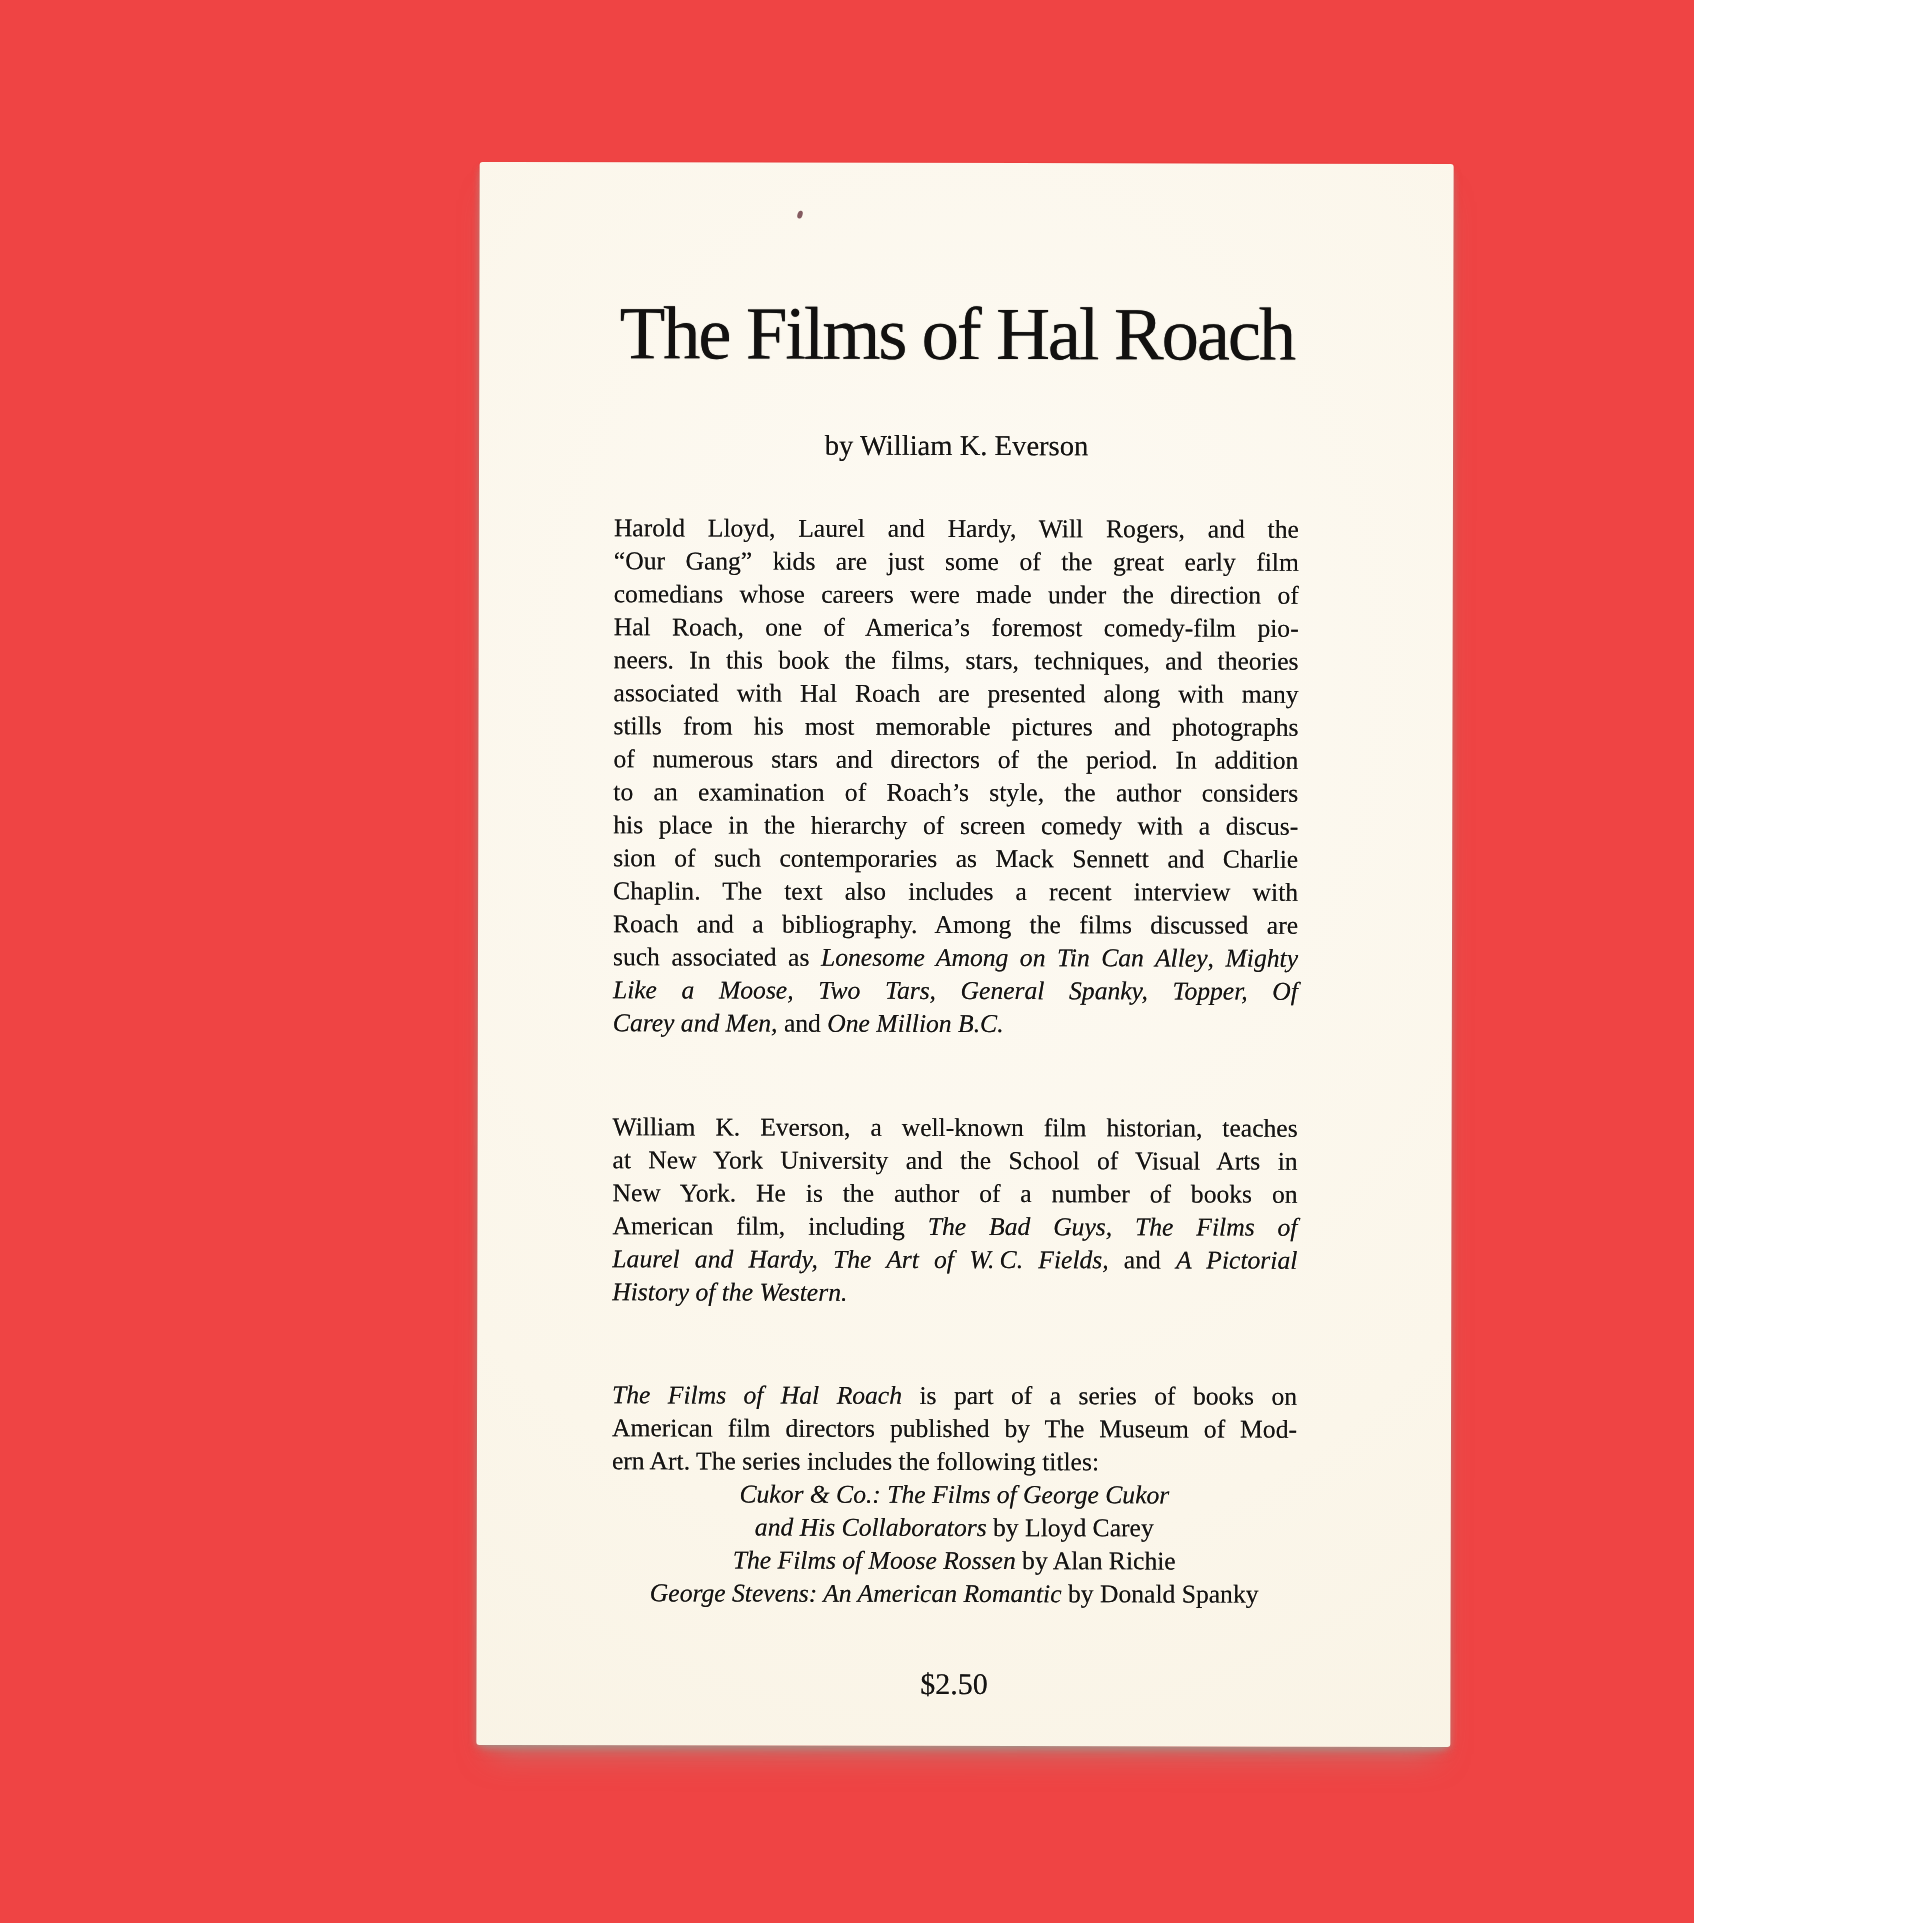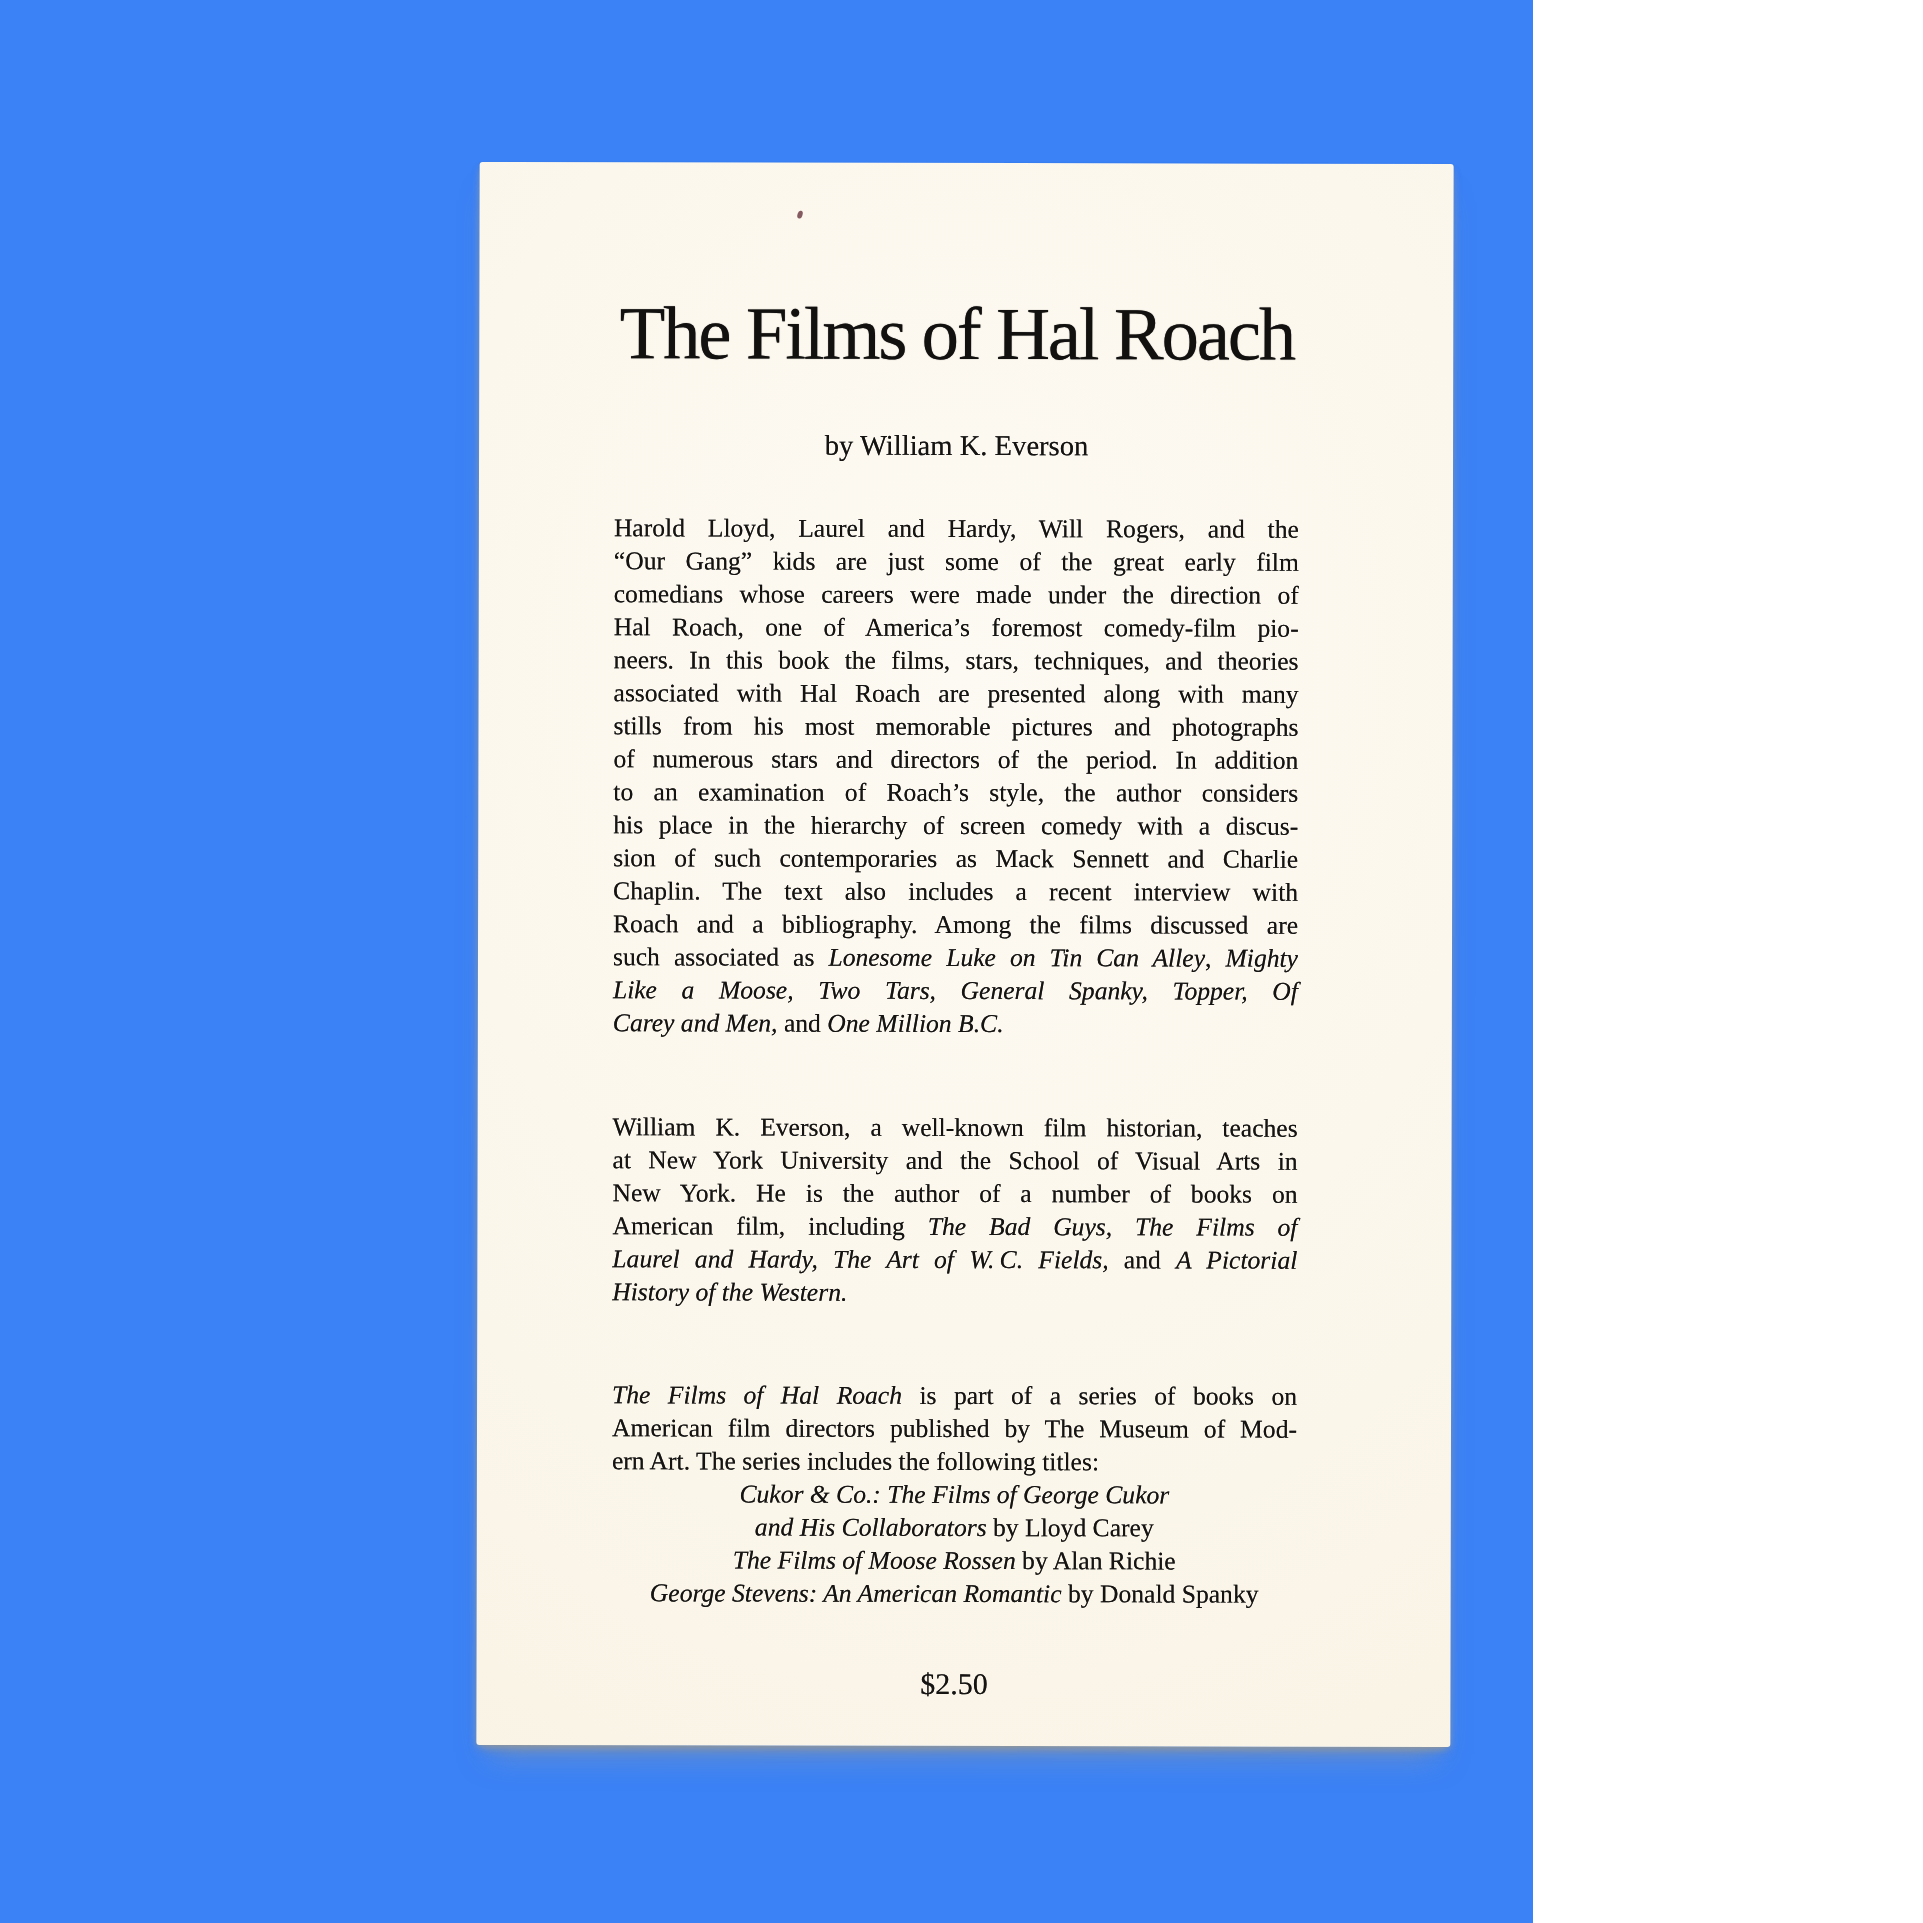--- a/index.html
+++ b/index.html
@@ -6,23 +6,23 @@
     margin: 0;
     padding: 0;
     width: 1924px;
     height: 1924px;
     background: #ffffff;
     overflow: hidden;
     font-family: "Liberation Serif", serif;
   }
   .scan-wrap {
     position: relative;
-    width: 1533px;
+    width: 1694px;
     height: 1924px;
-    background: #3b82f6;
+    background: #ef4444;
   }
   .page {
     position: absolute;
     left: 478px;
     top: 163px;
     width: 974px;
     height: 1583px;
     background:
       radial-gradient(ellipse 120% 90% at 50% 32%, #fdfaf3 0%, #fbf6ea 62%, #f8f2e3 100%);
     border-radius: 3px;
@@ -115,21 +115,21 @@
         <div class="line just"><span>Hal Roach, one of America’s foremost comedy-film pio-</span></div>
         <div class="line just"><span>neers. In this book the films, stars, techniques, and theories</span></div>
         <div class="line just"><span>associated with Hal Roach are presented along with many</span></div>
         <div class="line just"><span>stills from his most memorable pictures and photographs</span></div>
         <div class="line just"><span>of numerous stars and directors of the period. In addition</span></div>
         <div class="line just"><span>to an examination of Roach’s style, the author considers</span></div>
         <div class="line just"><span>his place in the hierarchy of screen comedy with a discus-</span></div>
         <div class="line just"><span>sion of such contemporaries as Mack Sennett and Charlie</span></div>
         <div class="line just"><span>Chaplin. The text also includes a recent interview with</span></div>
         <div class="line just"><span>Roach and a bibliography. Among the films discussed are</span></div>
-        <div class="line just"><span>such associated as </span><span class="it">Lonesome Luke on Tin Can Alley</span><span>, </span><span class="it">Mighty</span></div>
+        <div class="line just"><span>such associated as </span><span class="it">Lonesome Among on Tin Can Alley</span><span>, </span><span class="it">Mighty</span></div>
         <div class="line just"><span class="it">Like a Moose, Two Tars, General Spanky, Topper, Of</span></div>
         <div class="line last"><span class="it">Carey and Men,</span><span> and </span><span class="it">One Million B.C.</span></div>
       </div>
     <div class="para p2">
         <div class="line just"><span>William K. Everson, a well-known film historian, teaches</span></div>
         <div class="line just"><span>at New York University and the School of Visual Arts in</span></div>
         <div class="line just"><span>New York. He is the author of a number of books on</span></div>
         <div class="line just"><span>American film, including </span><span class="it">The Bad Guys, The Films of</span></div>
         <div class="line just"><span class="it">Laurel and Hardy, The Art of W. C. Fields,</span><span> and </span><span class="it">A Pictorial</span></div>
         <div class="line last"><span class="it">History of the Western.</span></div>

